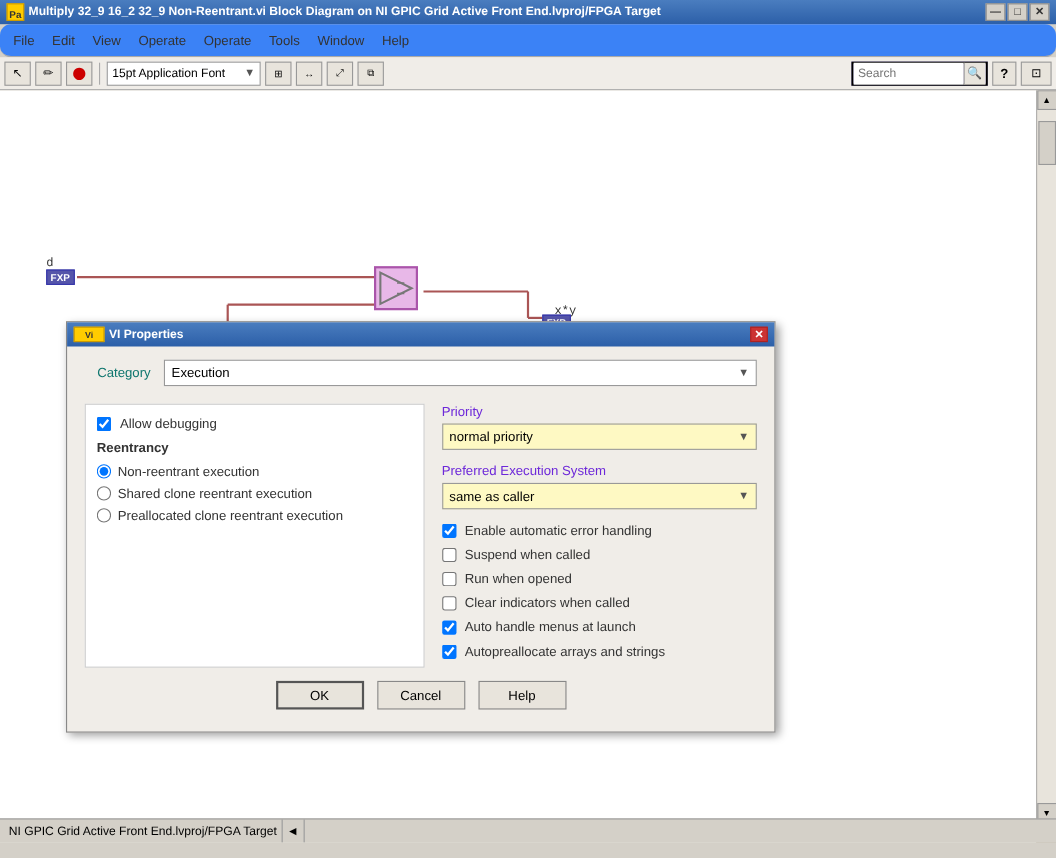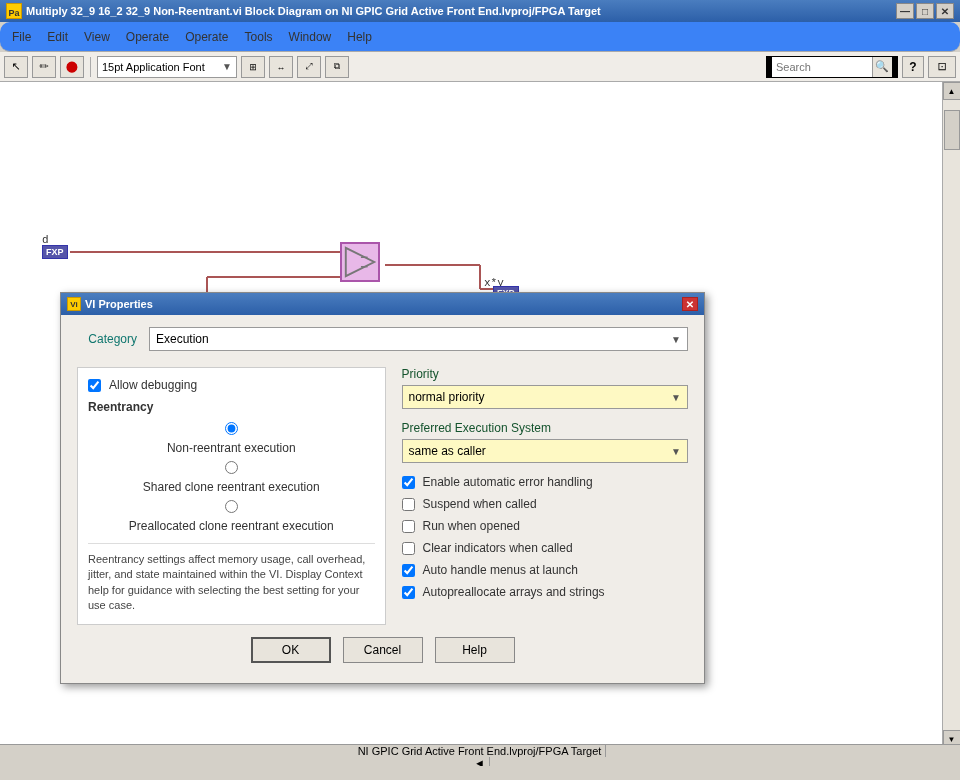--- a/index.html
+++ b/index.html
@@ -106,21 +106,21 @@
       width: 140px;
       display: flex;
       align-items: center;
       justify-content: space-between;
       cursor: pointer;
     }
     .search-box {
       height: 22px;
       display: flex;
       align-items: center;
-      border: 6px solid #000000;
+      border: 2px solid #000000;
       background: #c4b5fd;
       margin-left: auto;
     }
     .search-box input {
       border: none;
       outline: none;
       height: 20px;
       padding: 0 4px;
       font-size: 11px;
       width: 100px;
@@ -215,21 +215,20 @@
       bottom: 0;
       left: 0;
       right: 0;
       height: 22px;
       background: #d4d0c8;
       border-top: 1px solid #999;
       display: flex;
       align-items: center;
       padding: 0 4px;
       font-size: 11px;
-      flex-direction: column;
     }
     .status-item {
       padding: 0 4px;
       border-right: 1px solid #999;
       height: 100%;
       display: flex;
       align-items: center;
     }
 
     
@@ -292,21 +291,21 @@
       color: white;
       height: 22px;
       display: flex;
       align-items: center;
       padding: 0 6px;
       font-size: 11px;
       font-weight: bold;
       gap: 4px;
     }
     .dialog-title-icon {
-      width: 14px;
+      width: 28px;
       height: 14px;
       background: #ffcc00;
       border: 1px solid #cc9900;
       display: flex;
       align-items: center;
       justify-content: center;
       font-size: 8px;
       font-weight: bold;
       color: #333;
     }
@@ -393,24 +392,22 @@
 
     
     .section-title {
       font-size: 12px;
       color: #333;
       font-weight: bold;
       margin-bottom: 8px;
     }
     .radio-row {
       display: flex;
-      align-items: center;
       margin-bottom: 6px;
       gap: 6px;
-      flex-direction: column;
     }
     .radio-row input[type="radio"] {
       width: 13px;
       height: 13px;
       cursor: pointer;
     }
     .radio-label {
       font-size: 12px;
       color: #333;
     }
@@ -421,21 +418,21 @@
       color: #444;
       line-height: 1.4;
       margin-top: 10px;
       border-top: 1px solid #ddd;
       padding-top: 8px;
     }
 
     
     .right-section-title {
       font-size: 12px;
-      color: #14532d;
+      color: #6d28d9;
       margin-bottom: 4px;
     }
     .right-dropdown {
       width: 100%;
       height: 24px;
       background: #fef9c3;
       border: 1px solid #999;
       display: flex;
       align-items: center;
       justify-content: space-between;
@@ -540,21 +537,21 @@
         <polygon points="4,4 4,34 34,19" fill="none" stroke="#777" stroke-width="2"></polygon>
         <line x1="20" y1="14" x2="27" y2="14" stroke="#777" stroke-width="1.5"></line>
         <line x1="20" y1="24" x2="27" y2="24" stroke="#777" stroke-width="1.5"></line>
       </svg>
     </div>
 
     <div class="bd-element bd-label" style="left:180px; top:257px;">sin(x)</div>
 
     <div class="bd-element fxp-box" style="left:180px; top:268px;">FXP</div>
 
-    <div class="bd-element bd-label" style="left:484px; top:195px;">x*y</div>
+    <div class="bd-element bd-label" style="left:504px; top:195px;">x*y</div>
 
     <div class="bd-element fxp-box" style="left:493px; top:204px;">FXP</div>
 
   </div>
 
   <div class="scrollbar-v">
     <div class="scroll-arrow">▲</div>
     <div class="scroll-track">
       <div class="scroll-thumb"></div>
     </div>
@@ -598,21 +595,20 @@
           </div>
           <div class="radio-row">
             <input type="radio" name="reentrancy" style="">
             <label class="radio-label">Shared clone reentrant execution</label>
           </div>
           <div class="radio-row">
             <input type="radio" name="reentrancy" style="">
             <label class="radio-label">Preallocated clone reentrant execution</label>
           </div>
 
-          <div class="info-text">Reentrancy settings affect memory usage, call overhead, jitter, and state maintained within the VI. Display Context help for guidance with selecting the best setting for your use case.</div>
         </div>
 
         <div class="dialog-right">
 
           <div class="right-section-title">Priority</div>
           <div class="right-dropdown">
             <span>normal priority</span>
             <span class="dropdown-arrow">▼</span>
           </div>
 

